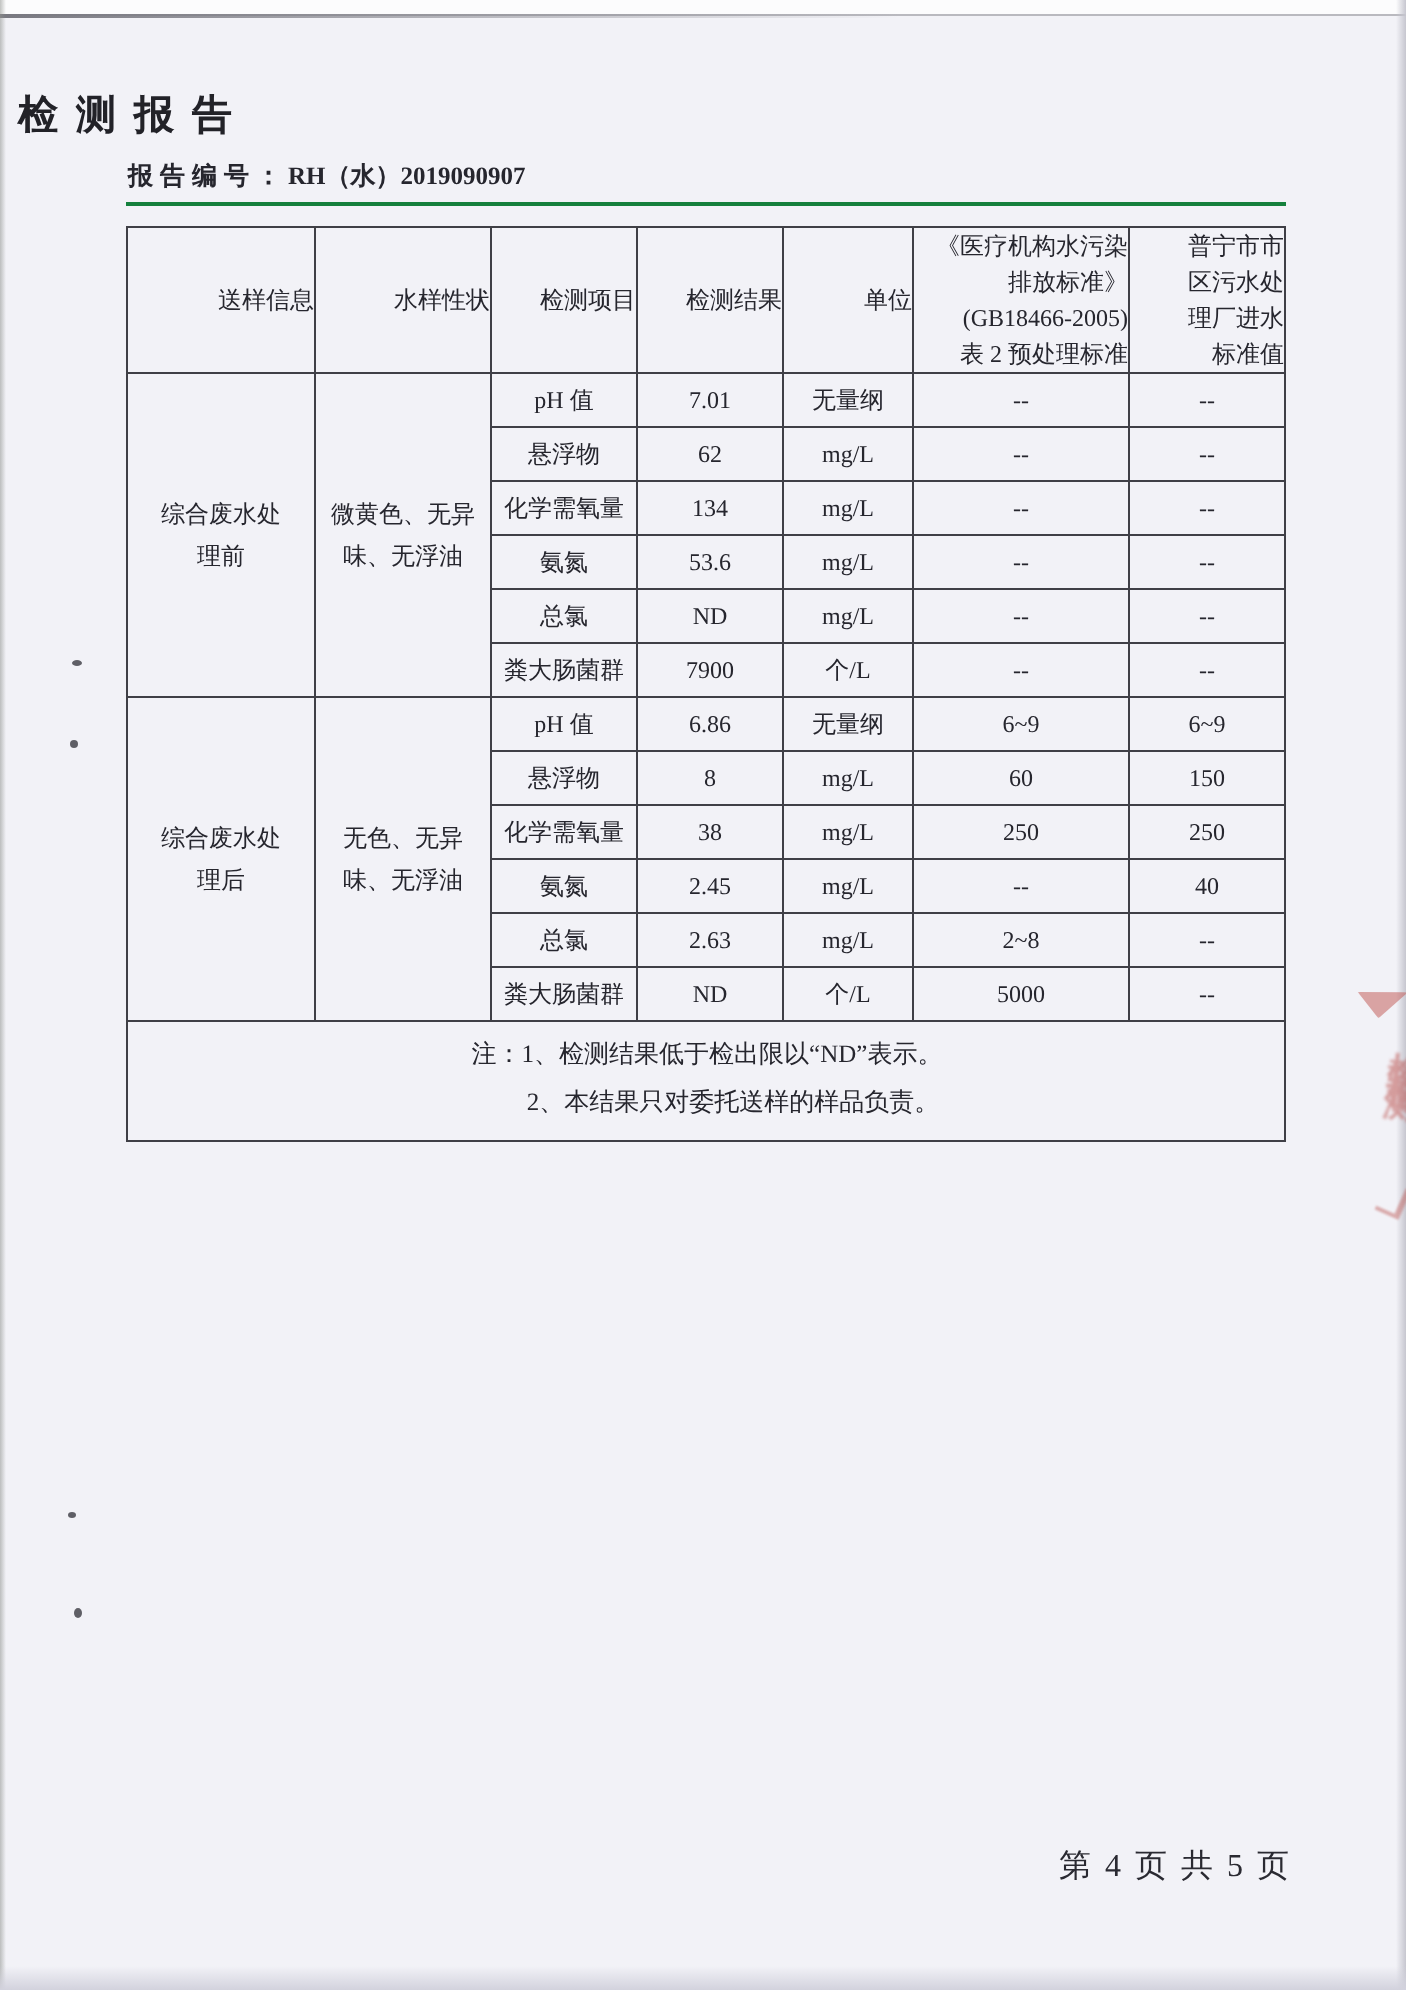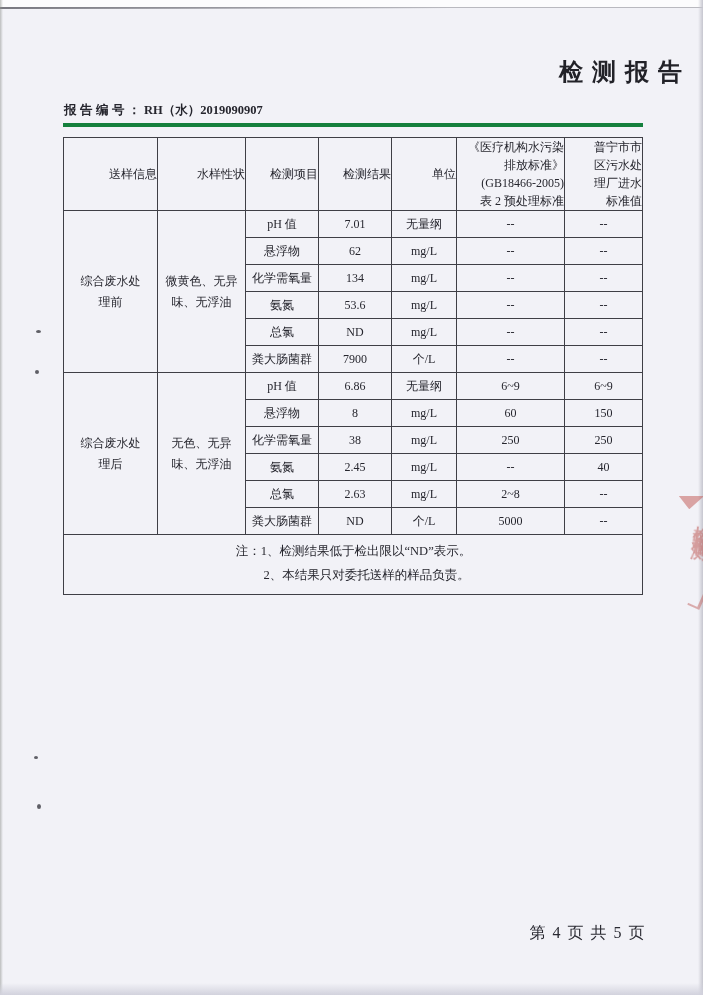--- a/index.html
+++ b/index.html
@@ -27,27 +27,27 @@
   }
   .scan-right {
     position: absolute; top: 0; right: 0; width: 5px; height: 100%;
     background: linear-gradient(to left, #c6c6cf, rgba(242,242,247,0));
   }
   .scan-bottom {
     position: absolute; bottom: 0; left: 0; width: 100%; height: 12px;
     background: linear-gradient(to top, #d2d2dd, rgba(242,242,247,0));
   }
   .title {
-    margin: 12px; padding-top: 44px;
-    text-align: right; font-size: 24px; font-weight: bold;
+    margin: 0; padding-top: 44px;
+    text-align: left; font-size: 20px; font-weight: bold;
     letter-spacing: 9px; text-indent: 9px; color: #222228;
   }
   .report-line {
     width: 579px; margin: 7px 0 0 63px; padding: 2px 0 4px 1px;
-    border-bottom: 4px solid #15803d;
+    border-bottom: 2px solid #15803d;
     font-size: 12.5px; font-weight: bold; white-space: nowrap;
   }
   .report-label { letter-spacing: 3.5px; }
   .section-heading {
     margin: 10px 0 0 63px;
     font-size: 14px; font-weight: bold; letter-spacing: 1.5px;
   }
   .results-table {
     margin: 10px 0 0 63px;
     border-collapse: collapse; table-layout: fixed;

